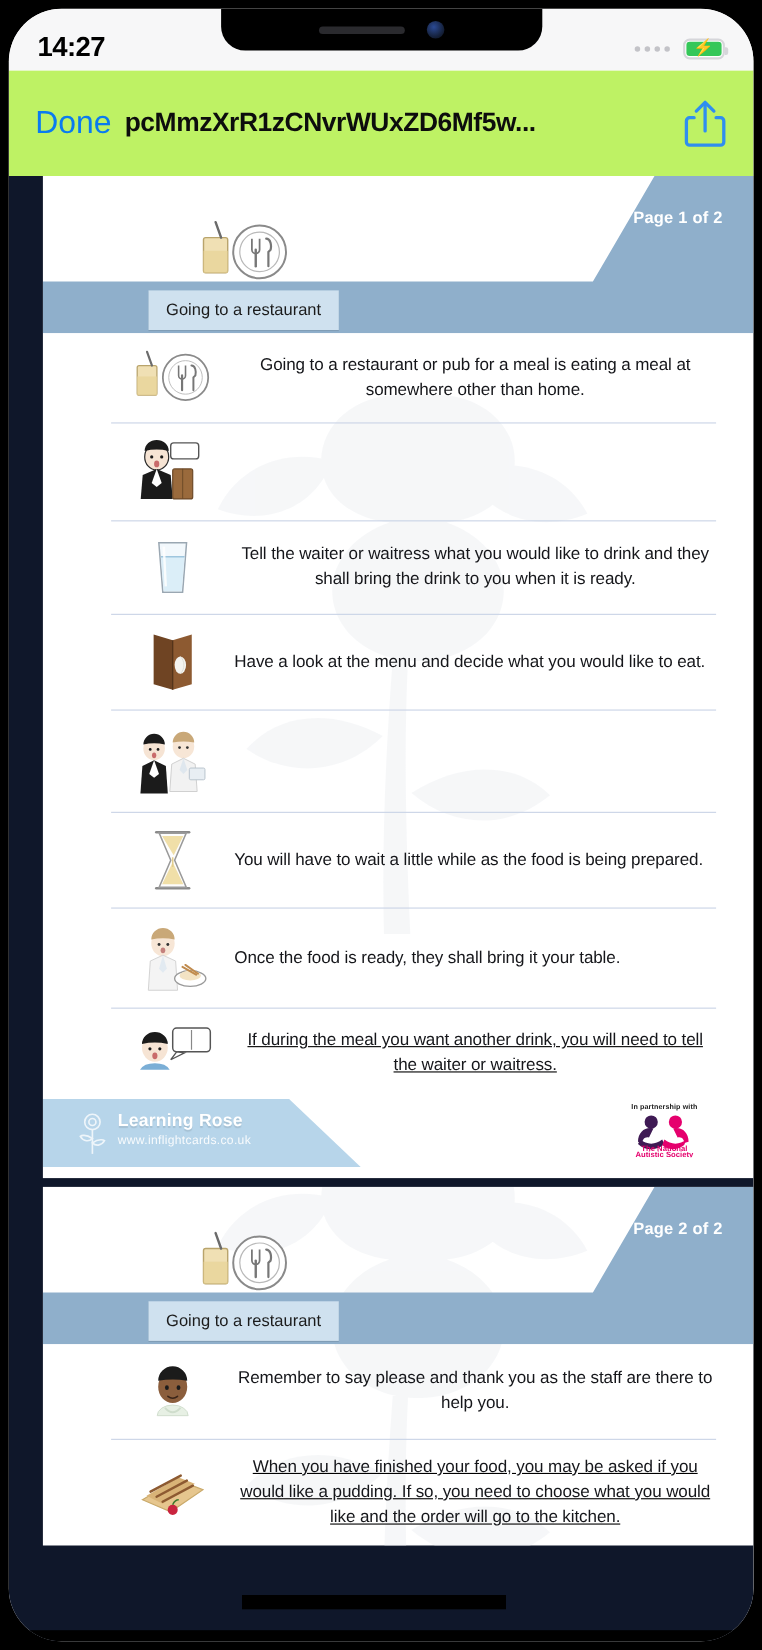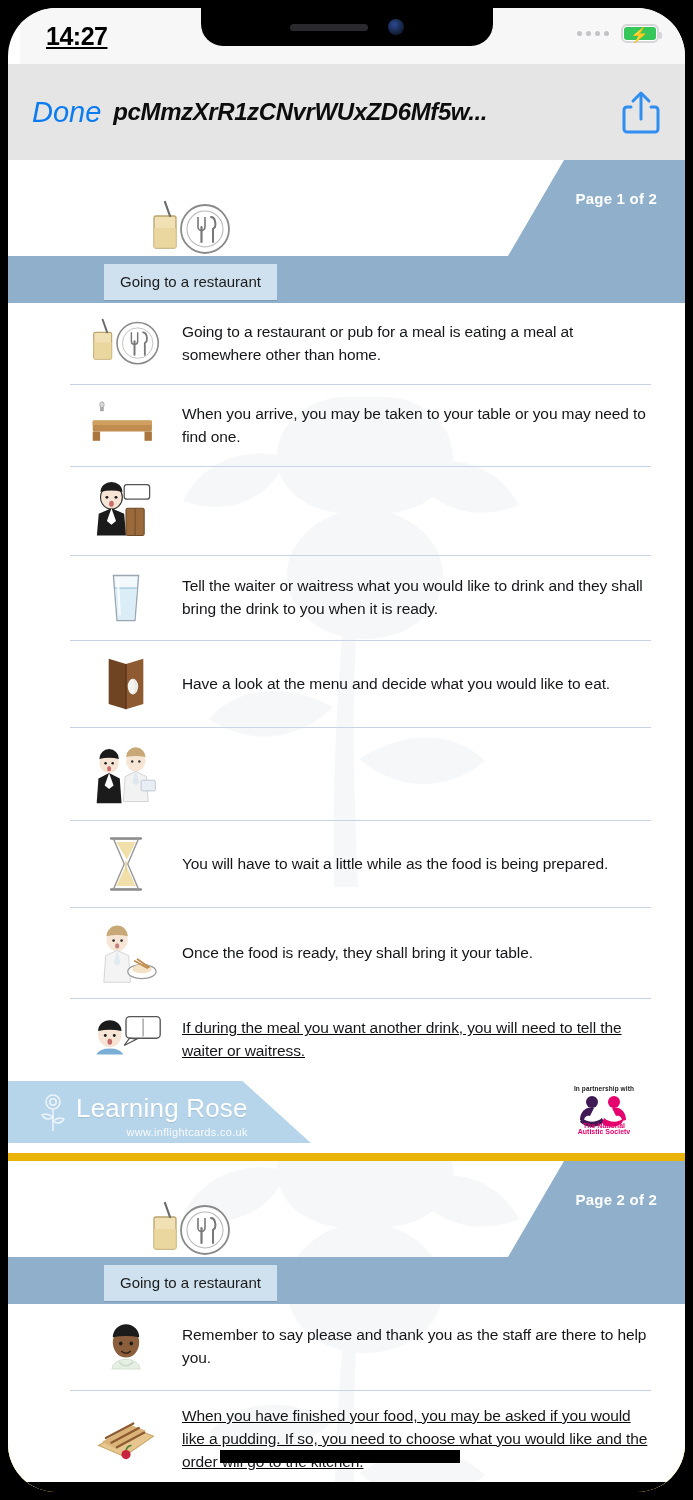--- a/index.html
+++ b/index.html
@@ -33,26 +33,25 @@
     border-bottom-left-radius:22px; border-bottom-right-radius:22px;
     z-index:60;
     display:flex; align-items:center; justify-content:center; gap:20px;
   }
   #speaker { width:78px; height:7px; background:#2a2a2e; border-radius:4px; }
   #camera  { width:16px; height:16px; border-radius:50%;
              background:radial-gradient(circle at 40% 35%, #2b4a94 0%, #16233f 60%, #0a0d16 100%); }
 
   
   #statusbar {
-    position:absolute; top:0; left:12px; right:0; height:56px;
+    position:absolute; top:0; left:0; right:0; height:56px;
     background:#f7f7f8;
-    display:flex; align-items:flex-start;
+    display:flex; align-items:center;
     padding:10px 26px 0 26px;
     z-index:50;
-    text-decoration:underline;
   }
   #clock {
     font-size:25px; font-weight:bold; color:#000;
     letter-spacing:-0.5px; margin-top:4px;
   }
   #status-right {
     margin-left:auto; display:flex; align-items:center; gap:12px; margin-top:6px;
   }
   #signal-dots { display:flex; gap:4px; align-items:center; }
   #signal-dots i { width:5px; height:5px; border-radius:50%; background:#c3c3c8; display:block; }
@@ -70,44 +69,44 @@
     background:#35c759; border-radius:3px;
   }
   #bolt {
     position:absolute; left:50%; top:50%; transform:translate(-50%,-50%);
     font-size:15px; line-height:1; color:#111; z-index:2;
   }
 
   
   #toolbar {
     position:absolute; top:56px; left:0; right:0; height:96px;
-    background:#e5e5e5;
+    background:#bef264;
     display:flex; align-items:center;
     padding:0 24px;
     z-index:45;
-    font-style:italic;
   }
   #done-button {
     font-size:29px; color:#0a7bf0; font-weight:400;
     white-space:nowrap; cursor:pointer;
   }
   #doc-title {
     flex:1; 
     font-size:24px; font-weight:bold; color:#0d0d0d;
     letter-spacing:-0.4px;
     overflow:hidden; white-space:nowrap; text-overflow:ellipsis;
     padding:0 12px;
   }
   #share-button { width:40px; height:46px; flex:none; cursor:pointer; }
 
   
   #doc-area {
     position:absolute; top:152px; left:0; right:0; bottom:0;
-    background:#eab308;
+    background:#0f172a;
     overflow:hidden;
+    padding-left:31px;
   }
   .sheet {
     position:relative;
     background:#fff;
     width:100%;
     overflow:hidden;
   }
   .sheet + .sheet { margin-top:8px; }
 
   
@@ -143,41 +142,42 @@
     box-shadow:0 1px 0 rgba(0,0,0,.10);
   }
 
   
   .rows { position:relative; z-index:2; padding:0 34px 0 62px; }
   .row {
     display:flex; align-items:center;
     min-height:82px;
     border-bottom:1px solid #c9d3e6;
     padding:14px 0;
+    text-align:center;
   }
   .row:last-child { border-bottom:none;text-decoration:underline; }
   .row-icon {
     width:112px; flex:none;
     display:flex; align-items:center; justify-content:center;
   }
   .row-icon svg { display:block; }
   .row-text {
     font-size:15.5px; line-height:1.47; color:#15161a;
     letter-spacing:-0.1px;
   }
 
   
   .card-foot { position:relative; height:72px; z-index:2; }
   .foot-shape { position:absolute; left:0; top:0; height:62px; width:100%; }
   .brand {
     position:absolute; left:68px; top:12px; z-index:3;
     color:#fff;
   }
   .brand-name {
-    font-size:26px; font-weight:normal; letter-spacing:.2px;
+    font-size:16px; font-weight:bold; letter-spacing:.2px;
     text-shadow:0 1px 1px rgba(0,0,0,.10);
   }
   .brand-url { font-size:11px; opacity:.9; margin-top:2px; letter-spacing:.3px;text-align:right; }
   .rose-mark { position:absolute; left:32px; top:12px; z-index:3; opacity:.85; }
   .partner {
     position:absolute; right:26px; top:4px; z-index:3;
     text-align:center; width:110px;
   }
   .partner-label { font-size:6.5px; color:#222; font-weight:bold; letter-spacing:.1px; }
   .nas-logo { margin:2px auto 0 auto; display:block; }
@@ -282,33 +282,20 @@
                 <ellipse cx="55" cy="28" rx="23" ry="23" fill="#fff" stroke="#8a8a8a" stroke-width="1.8"></ellipse>
                 <ellipse cx="55" cy="28" rx="17" ry="17" fill="none" stroke="#bdbdbd" stroke-width="1"></ellipse>
                 <path d="M48 16 v10 a3.4 3.4 0 0 0 7 0 v-10" fill="none" stroke="#777" stroke-width="1.6"></path>
                 <path d="M51.5 26 v15" stroke="#777" stroke-width="2.2" stroke-linecap="round"></path>
                 <path d="M61 16 c4 0 5 6 4 10 l-2 2 v13" fill="none" stroke="#777" stroke-width="2" stroke-linecap="round"></path>
               </svg>
             </div>
             <div class="row-text">Going to a restaurant or pub for a meal is eating a meal at somewhere other than home.</div>
           </div>
 
-          <div class="row">
-            <div class="row-icon">
-              <svg viewBox="0 0 80 56" width="74" height="52">
-                <path d="M12 6 h4 v6 h-4z" fill="#a9a9a9"></path>
-                <ellipse cx="14" cy="5" rx="2.4" ry="3.2" fill="#d8d8d8" stroke="#999" stroke-width=".7"></ellipse>
-                <rect x="4" y="22" width="64" height="12" rx="2" fill="#c08b4e"></rect>
-                <rect x="4" y="22" width="64" height="5" fill="#d0a061"></rect>
-                <path d="M4 34 L4 44 L12 44 L12 34 Z" fill="#a9763d"></path>
-                <path d="M60 34 L60 44 L68 44 L68 34 Z" fill="#a9763d"></path>
-              </svg>
-            </div>
-            <div class="row-text">When you arrive, you may be taken to your table or you may need to find one.</div>
-          </div>
 
           <div class="row">
             <div class="row-icon">
               <svg viewBox="0 0 80 66" width="74" height="60">
                 <rect x="38" y="4" width="28" height="16" rx="3" fill="#fff" stroke="#555" stroke-width="1.4"></rect>
                 <ellipse cx="24" cy="18" rx="12" ry="13" fill="#f6e4d4" stroke="#2a2a2a" stroke-width="1.2"></ellipse>
                 <path d="M12 12 a12 11 0 0 1 24 0 a22 8 0 0 0 -24 0z" fill="#1b1b1b"></path>
                 <circle cx="19" cy="18" r="1.6" fill="#1b1b1b"></circle>
                 <circle cx="29" cy="18" r="1.6" fill="#1b1b1b"></circle>
                 <ellipse cx="24" cy="25" rx="2.6" ry="3.4" fill="#c96b6b"></ellipse>

